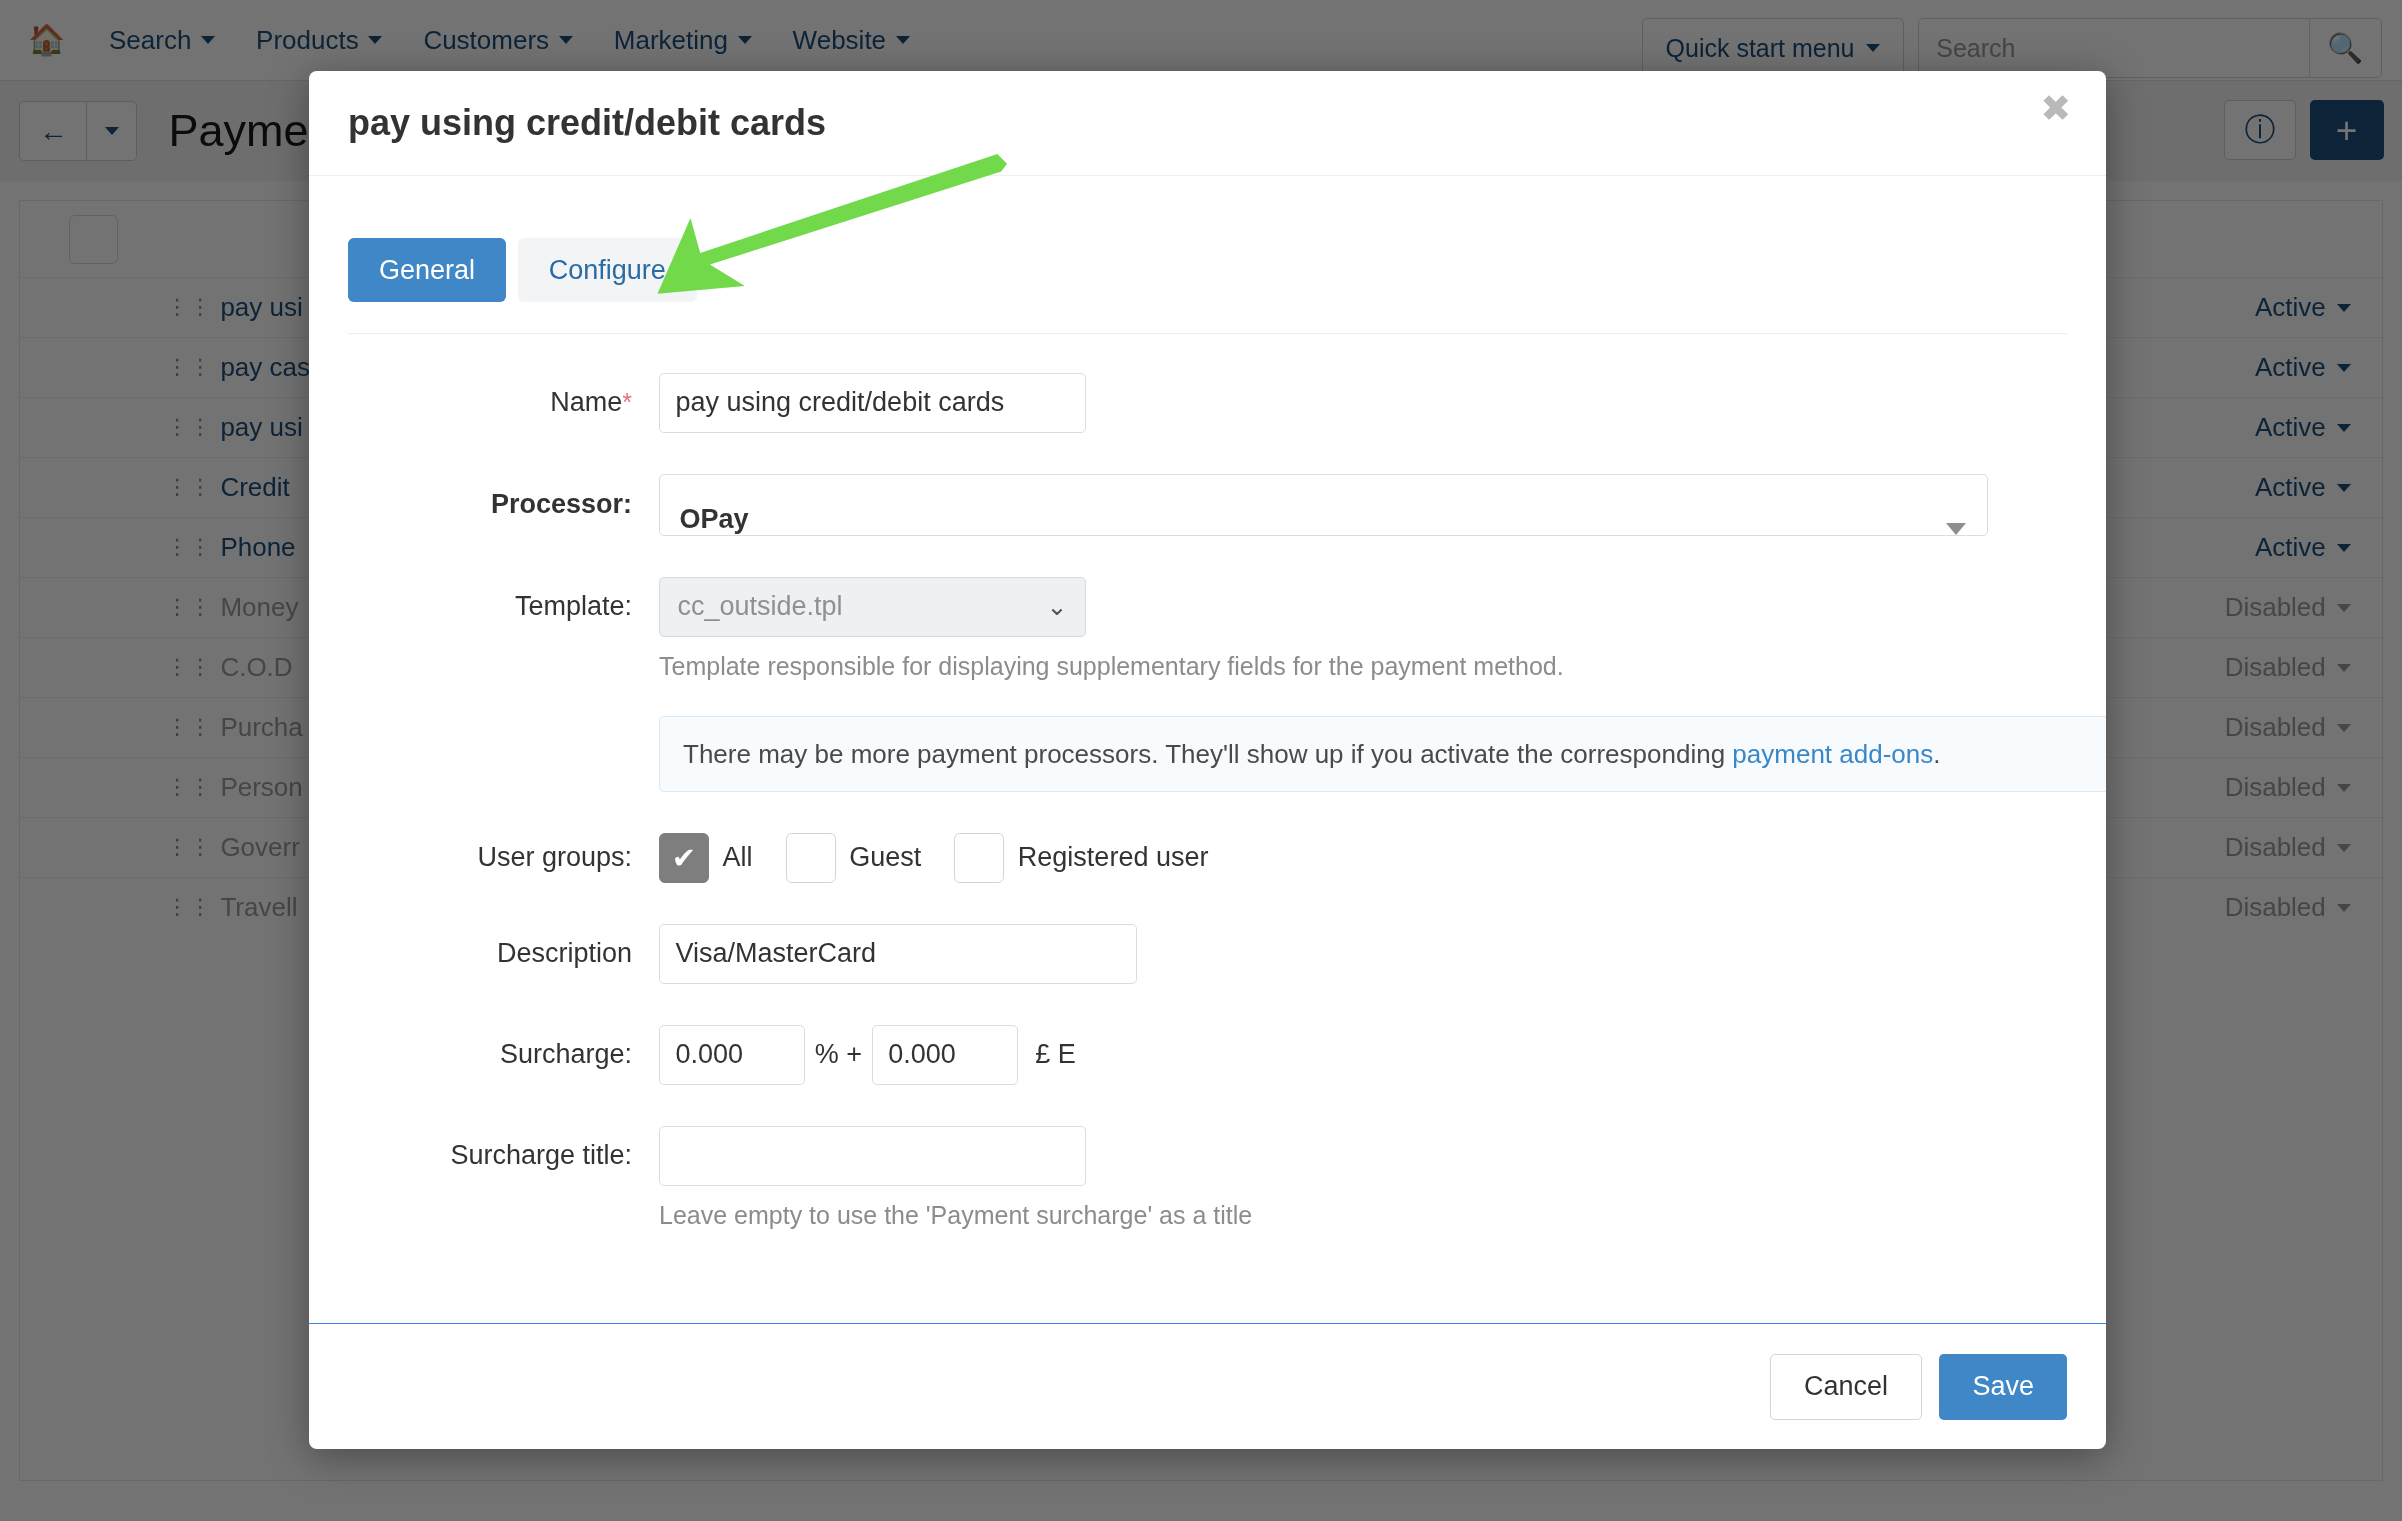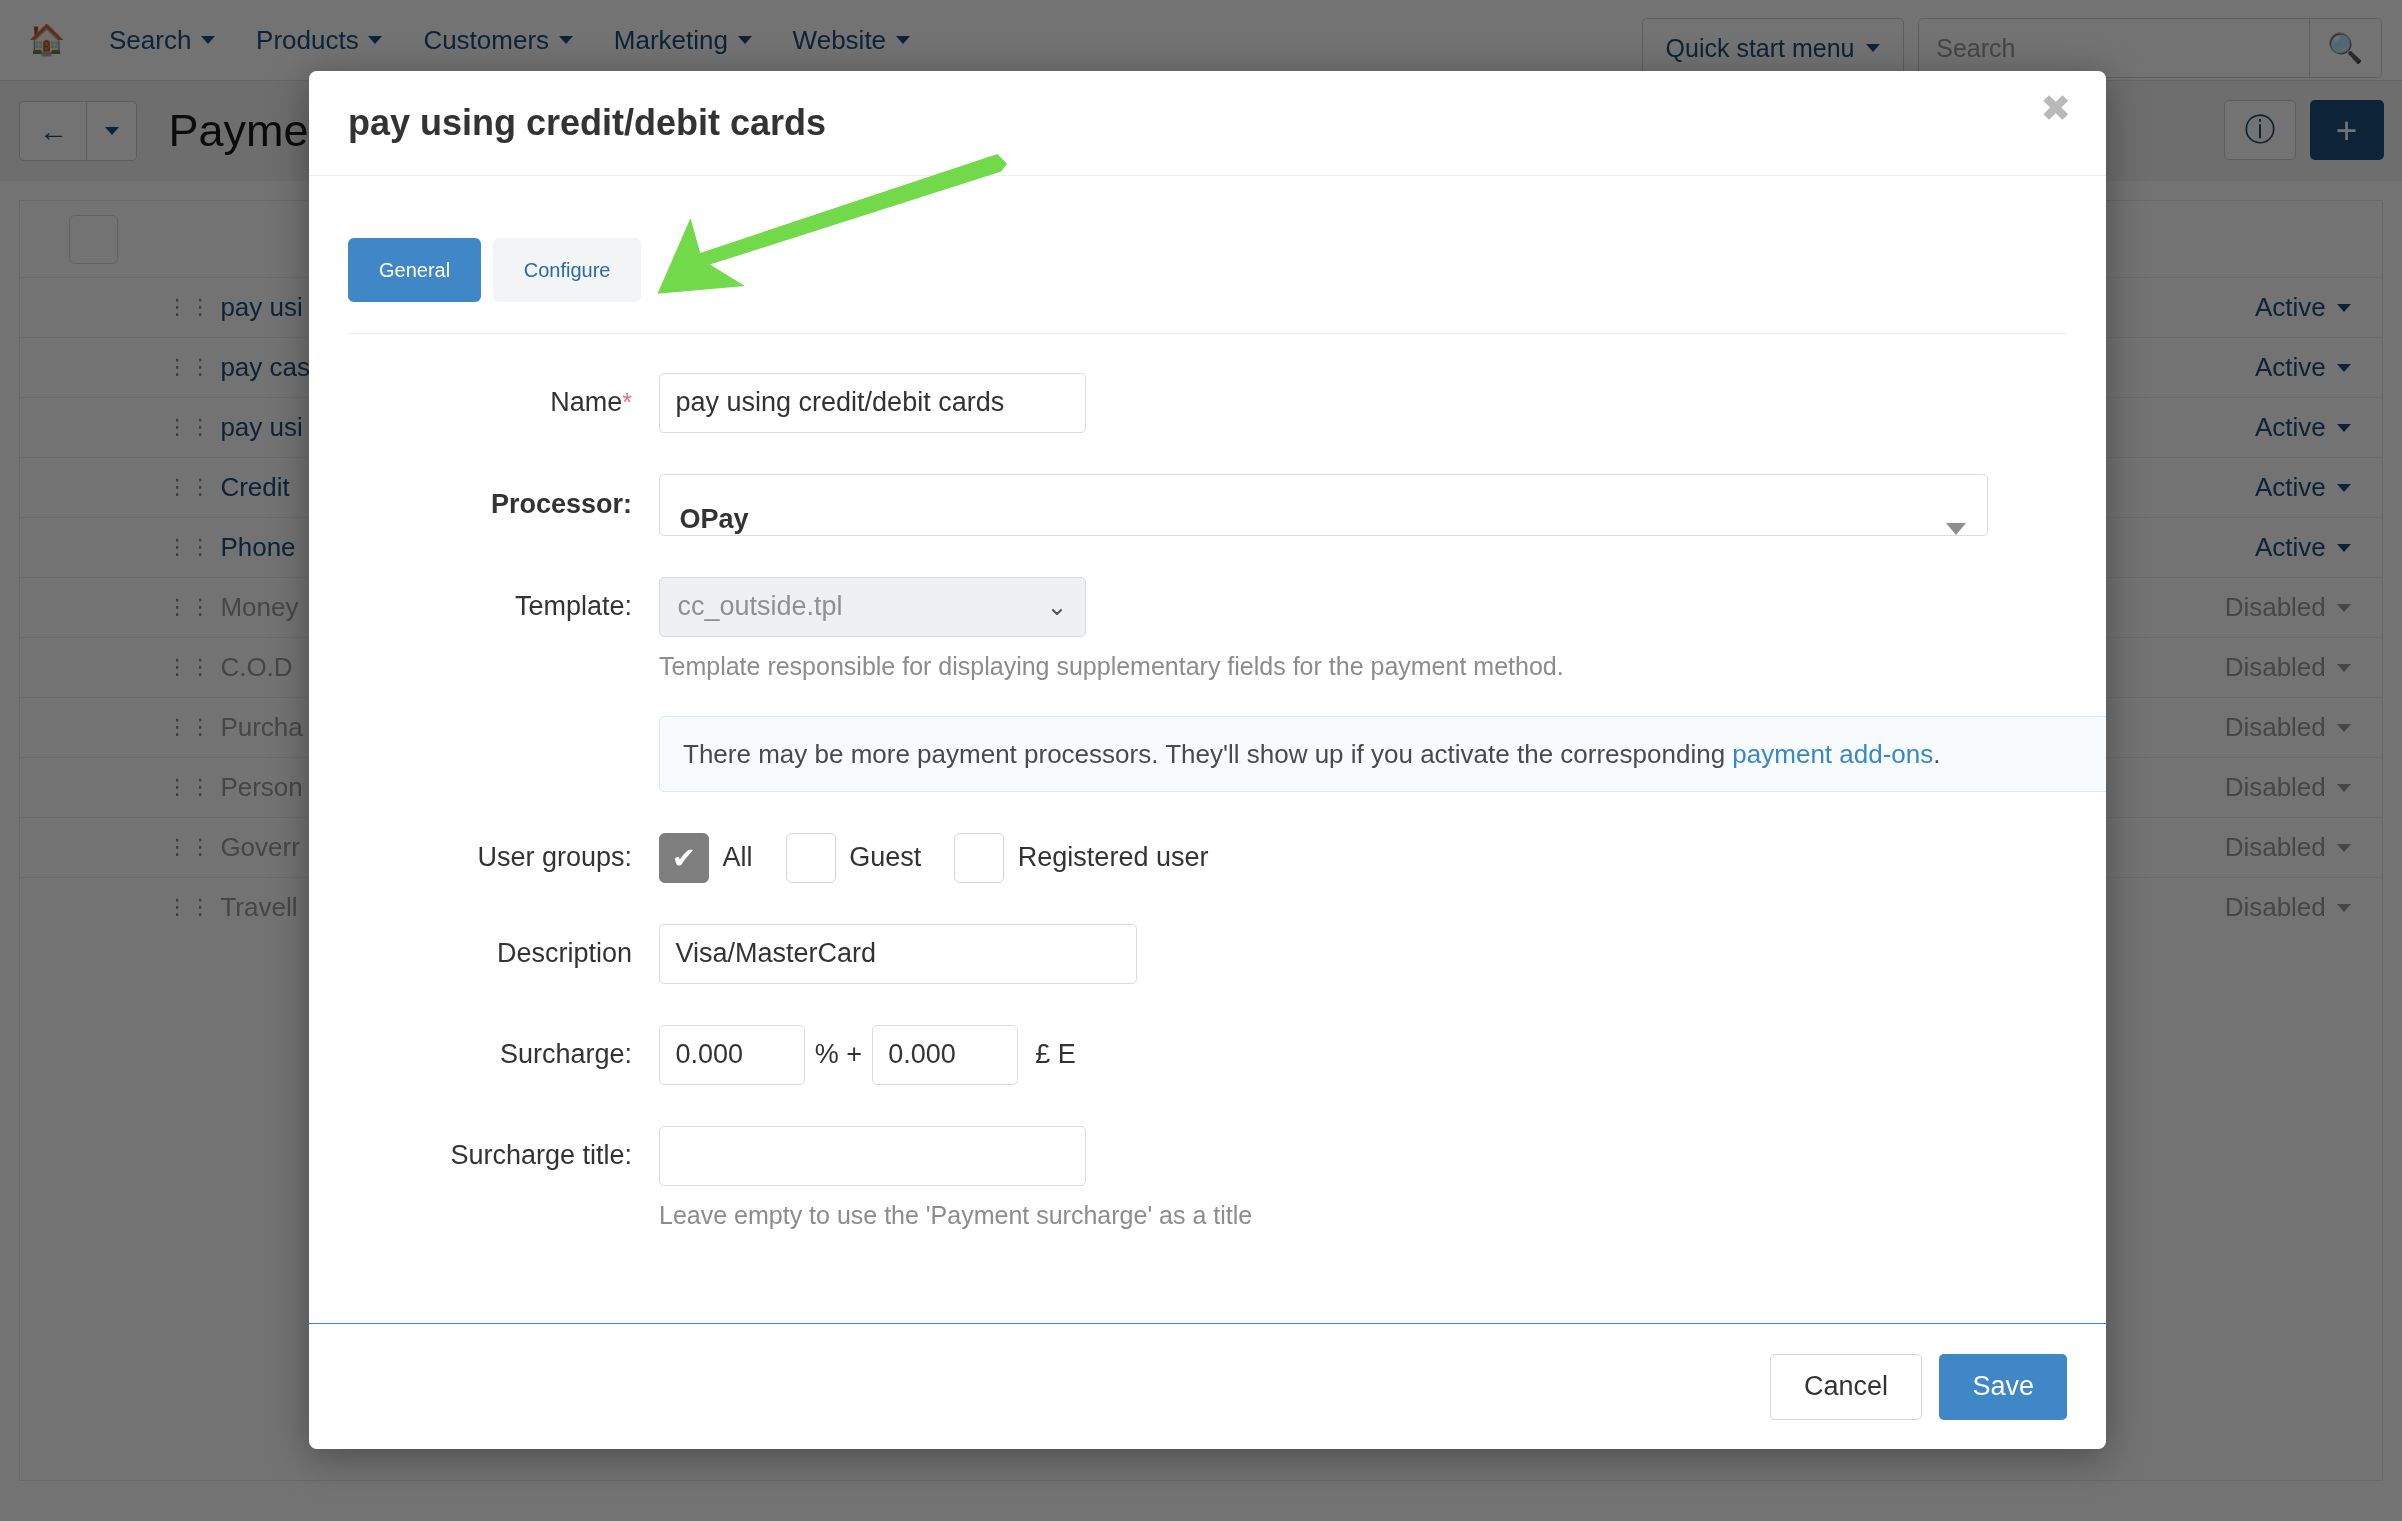--- a/index.html
+++ b/index.html
@@ -199,21 +199,21 @@
   }
 
   .tabs {
     display: flex; gap: 11.6px;
     padding-top: 62px;
   }
   .tab {
     height: 64px; padding: 0 31px;
     border-radius: 5.8px;
     display: flex; align-items: center;
-    font-size: 20px;
+    font-size: 27px;
   }
   .tab.active { background: #3f87c7; color: #ffffff; }
   .tab.inactive { background: #f3f4f5; color: #2a6aa5; }
 
   .tabs-rule {
     margin-top: 31px;
     border-bottom: 1px solid #e9eef3;
   }
 
   .form { padding-top: 33px; }

